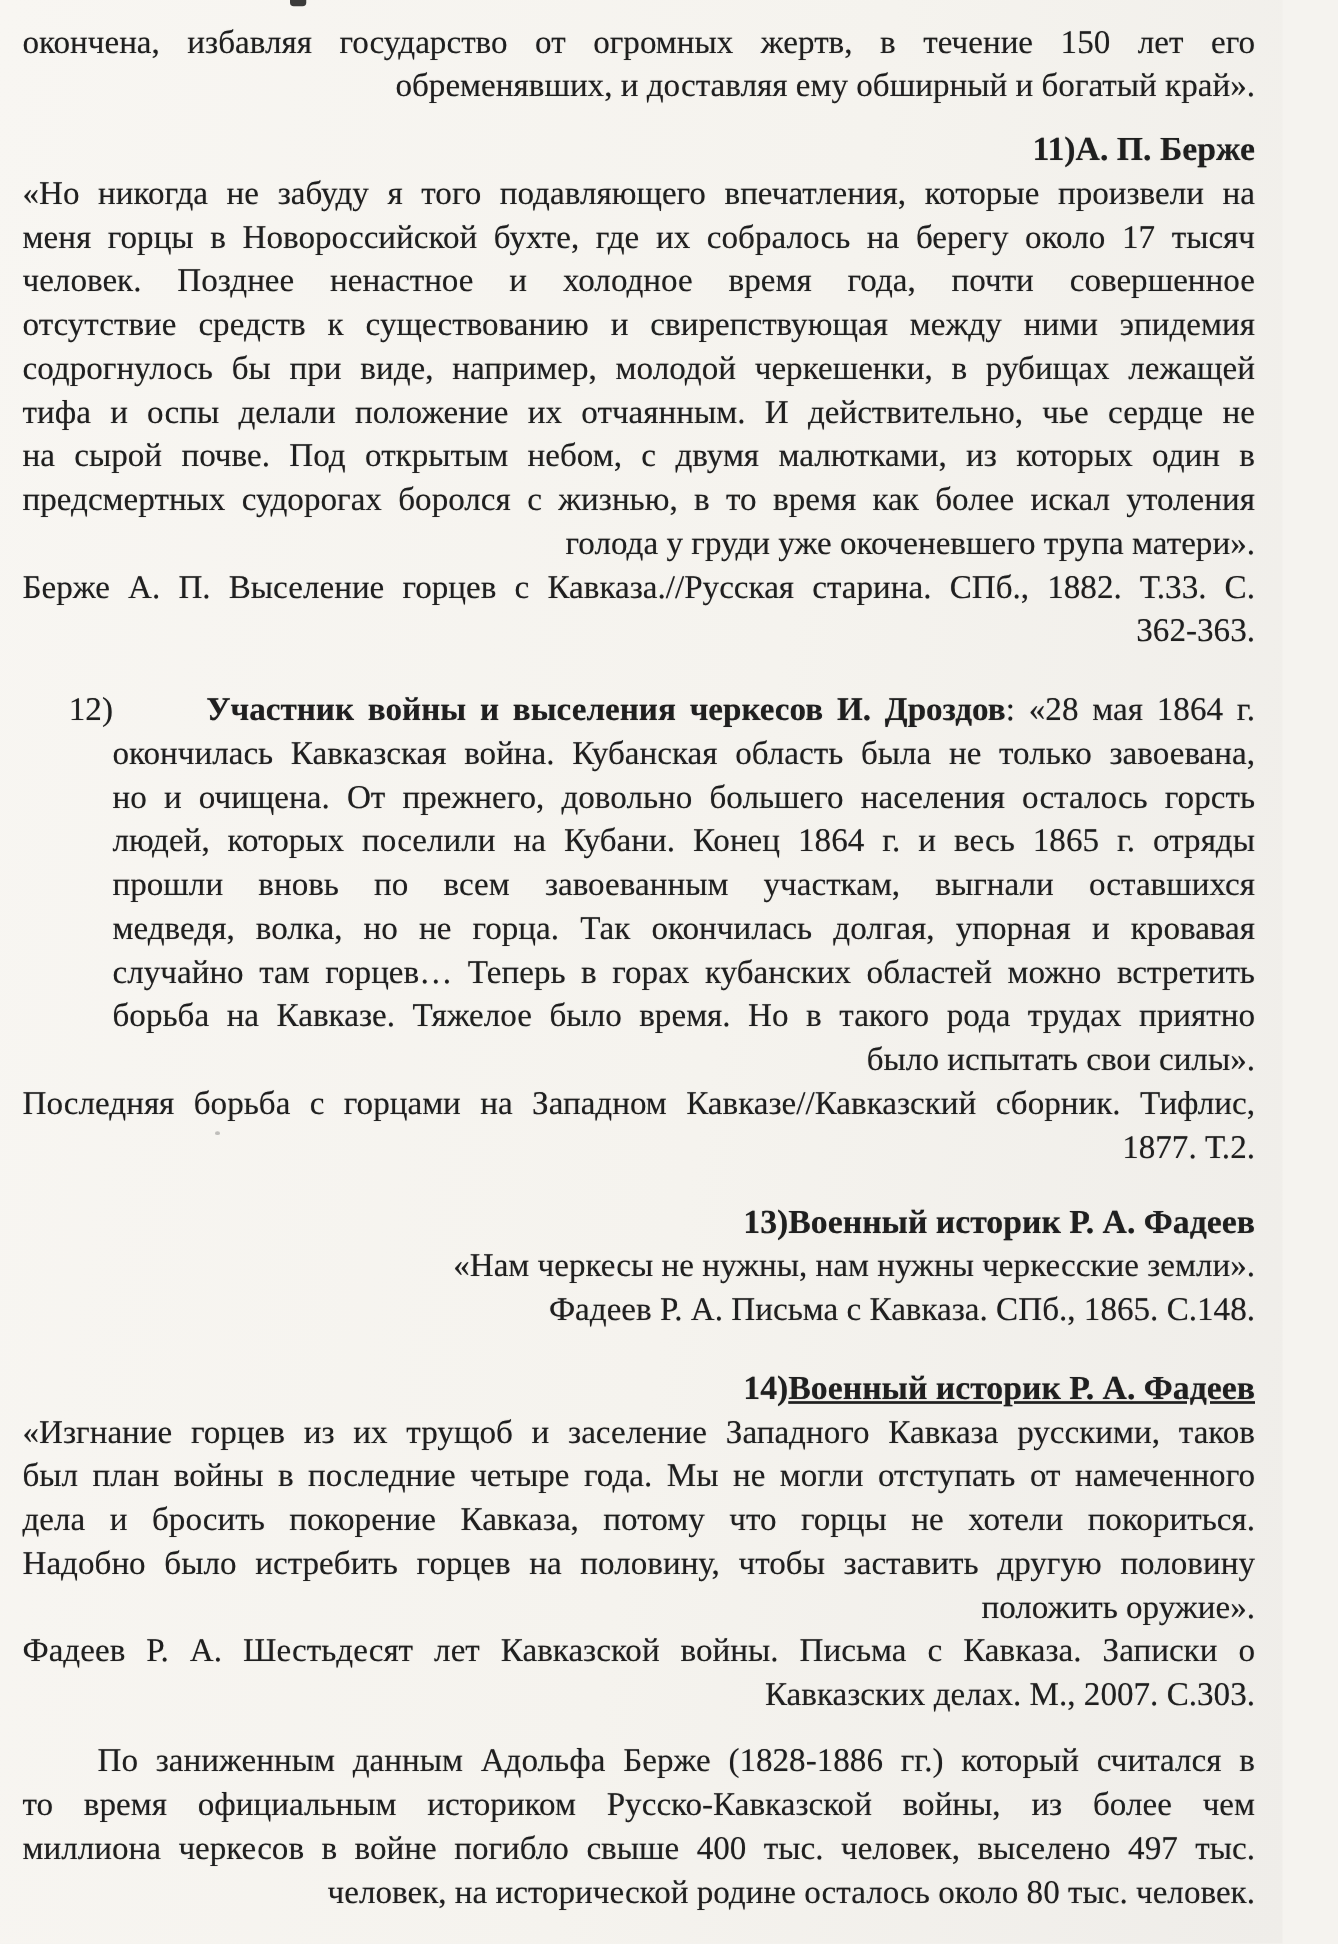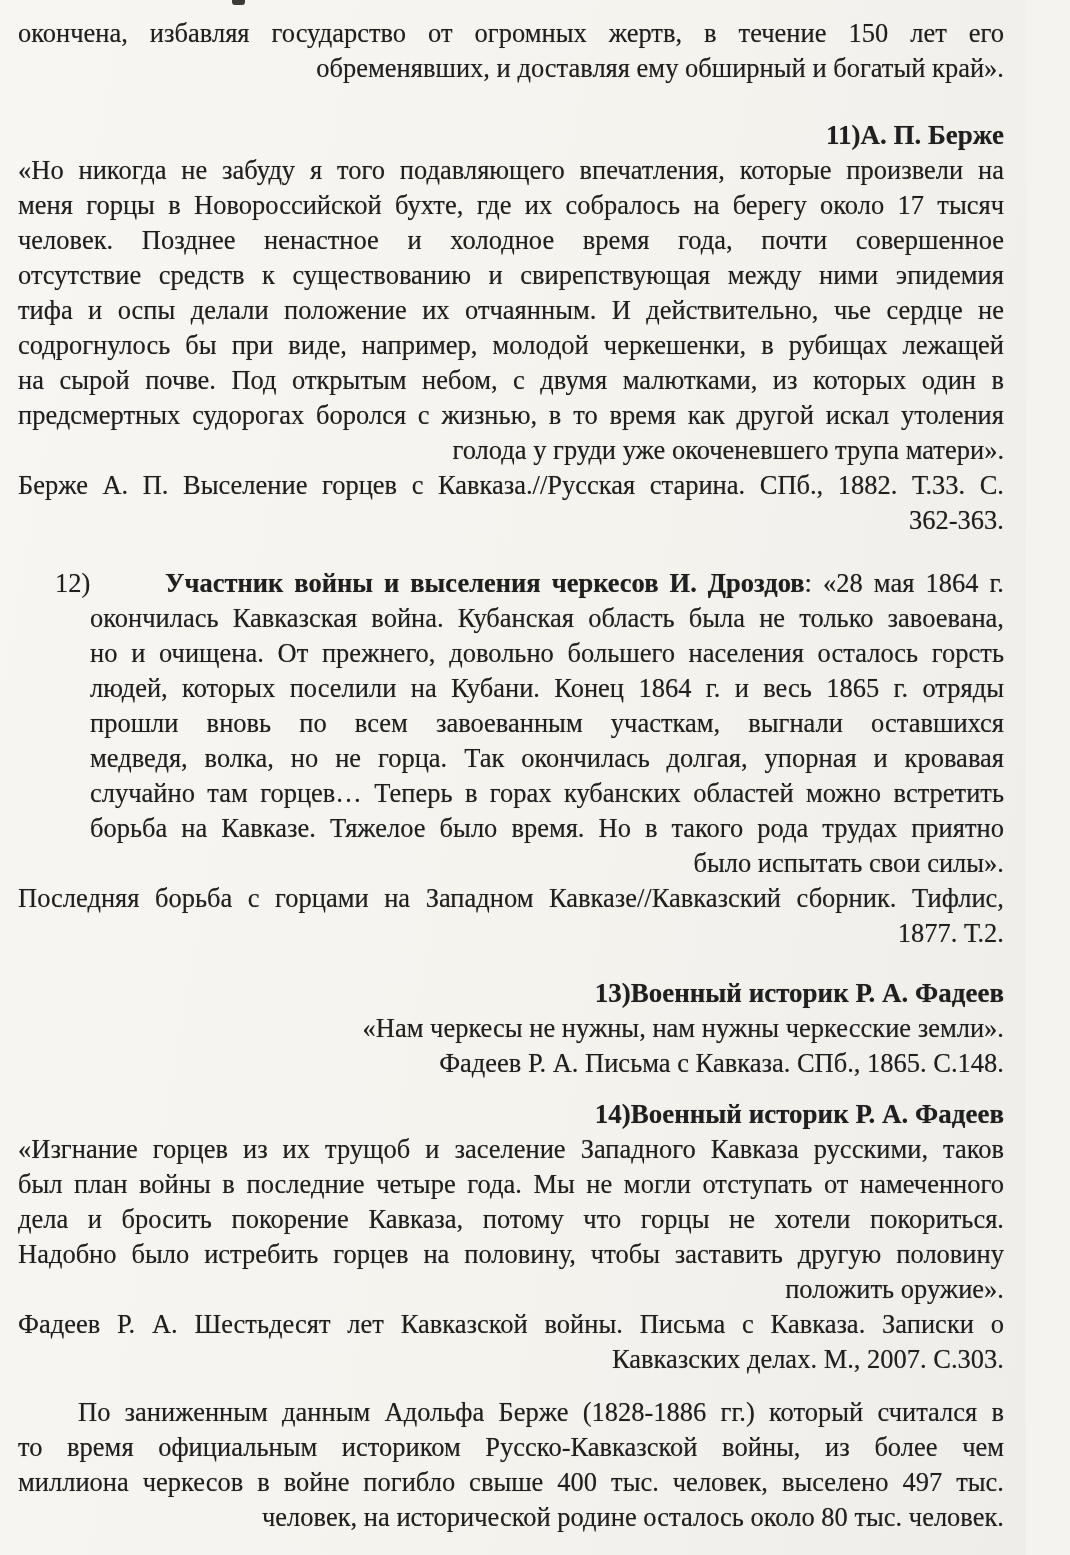--- a/index.html
+++ b/index.html
@@ -14,24 +14,24 @@
     font-size: 26.5px;
     line-height: 35px;
     color: #1f1f1f;
     text-shadow: 0 0 0.7px rgba(45,45,45,0.55);
     overflow: hidden;
   }
   .line { min-height: 35px; text-align: right; }
   .j { text-align: justify; text-align-last: justify; }
   .heading { font-weight: bold; padding-left: 37px; font-size: 27px; }
   .hnum { display: inline-block; width: 95px; }
-  .mt20 { margin-top: 32px; }
+  .mt20 { margin-top: 16px; }
   .mt25 { margin-top: 25px; }
   .mt28 { margin-top: 28px; }
-  .mt30 { margin-top: 16px; }
+  .mt30 { margin-top: 28px; text-decoration: underline; }
   .mt32 { margin-top: 18px; }
   .sec12 { margin-left: 72px; }
   .sec12 .first { margin-left: -35px; }
   .sec12 .num { display: inline-block; width: 110px; font-weight: normal; }
   .sec12 .btitle { font-weight: bold; margin-top: 44px; }
   .indent1 { text-indent: 60px; }
   .speck { position: absolute; background: #1a1a1a; }
   .speck-top { left: 232px; top: 0; width: 13px; height: 5px; opacity: 0.85; border-radius: 0 0 3px 3px; }
   .speck-a { left: 1040px; top: 1112px; width: 4px; height: 4px; opacity: 0.45; border-radius: 50%; }
   .speck-b { left: 172px; top: 905px; width: 4px; height: 3px; opacity: 0.25; border-radius: 50%; }
@@ -49,24 +49,24 @@
 
   <div class="line j">окончена, избавляя государство от огромных жертв, в течение 150 лет его</div>
   <div class="line">обременявших, и доставляя ему обширный и богатый край».</div>
 
   <div class="line heading mt20"><span class="hnum">11)</span><span>А. П. Берже</span></div>
 
   <div class="line j">«Но никогда не забуду я того подавляющего впечатления, которые произвели на</div>
   <div class="line j">меня горцы в Новороссийской бухте, где их собралось на берегу около 17 тысяч</div>
   <div class="line j">человек. Позднее ненастное и холодное время года, почти совершенное</div>
   <div class="line j">отсутствие средств к существованию и свирепствующая между ними эпидемия</div>
+  <div class="line j">содрогнулось бы при виде, например, молодой черкешенки, в рубищах лежащей</div>
   <div class="line j">тифа и оспы делали положение их отчаянным. И действительно, чье сердце не</div>
-  <div class="line j">содрогнулось бы при виде, например, молодой черкешенки, в рубищах лежащей</div>
   <div class="line j">на сырой почве. Под открытым небом, с двумя малютками, из которых один в</div>
-  <div class="line j">предсмертных судорогах боролся с жизнью, в то время как другой искал утоления</div>
+  <div class="line j">предсмертных судорогах боролся с жизнью, в то время как более искал утоления</div>
   <div class="line">голода у груди уже окоченевшего трупа матери».</div>
 
   <div class="line j">Берже А. П. Выселение горцев с Кавказа.//Русская старина. СПб., 1882. Т.33. С.</div>
   <div class="line">362-363.</div>
 
   <div class="sec12 mt28">
     <div class="line j first"><span class="num">12)</span><span class="btitle">Участник войны и выселения черкесов И. Дроздов</span><span>: «28 мая 1864 г.</span></div>
     <div class="line j">окончилась Кавказская война. Кубанская область была не только завоевана,</div>
     <div class="line j">но и очищена. От прежнего, довольно большего населения осталось горсть</div>
     <div class="line j">людей, которых поселили на Кубани. Конец 1864 г. и весь 1865 г. отряды</div>

